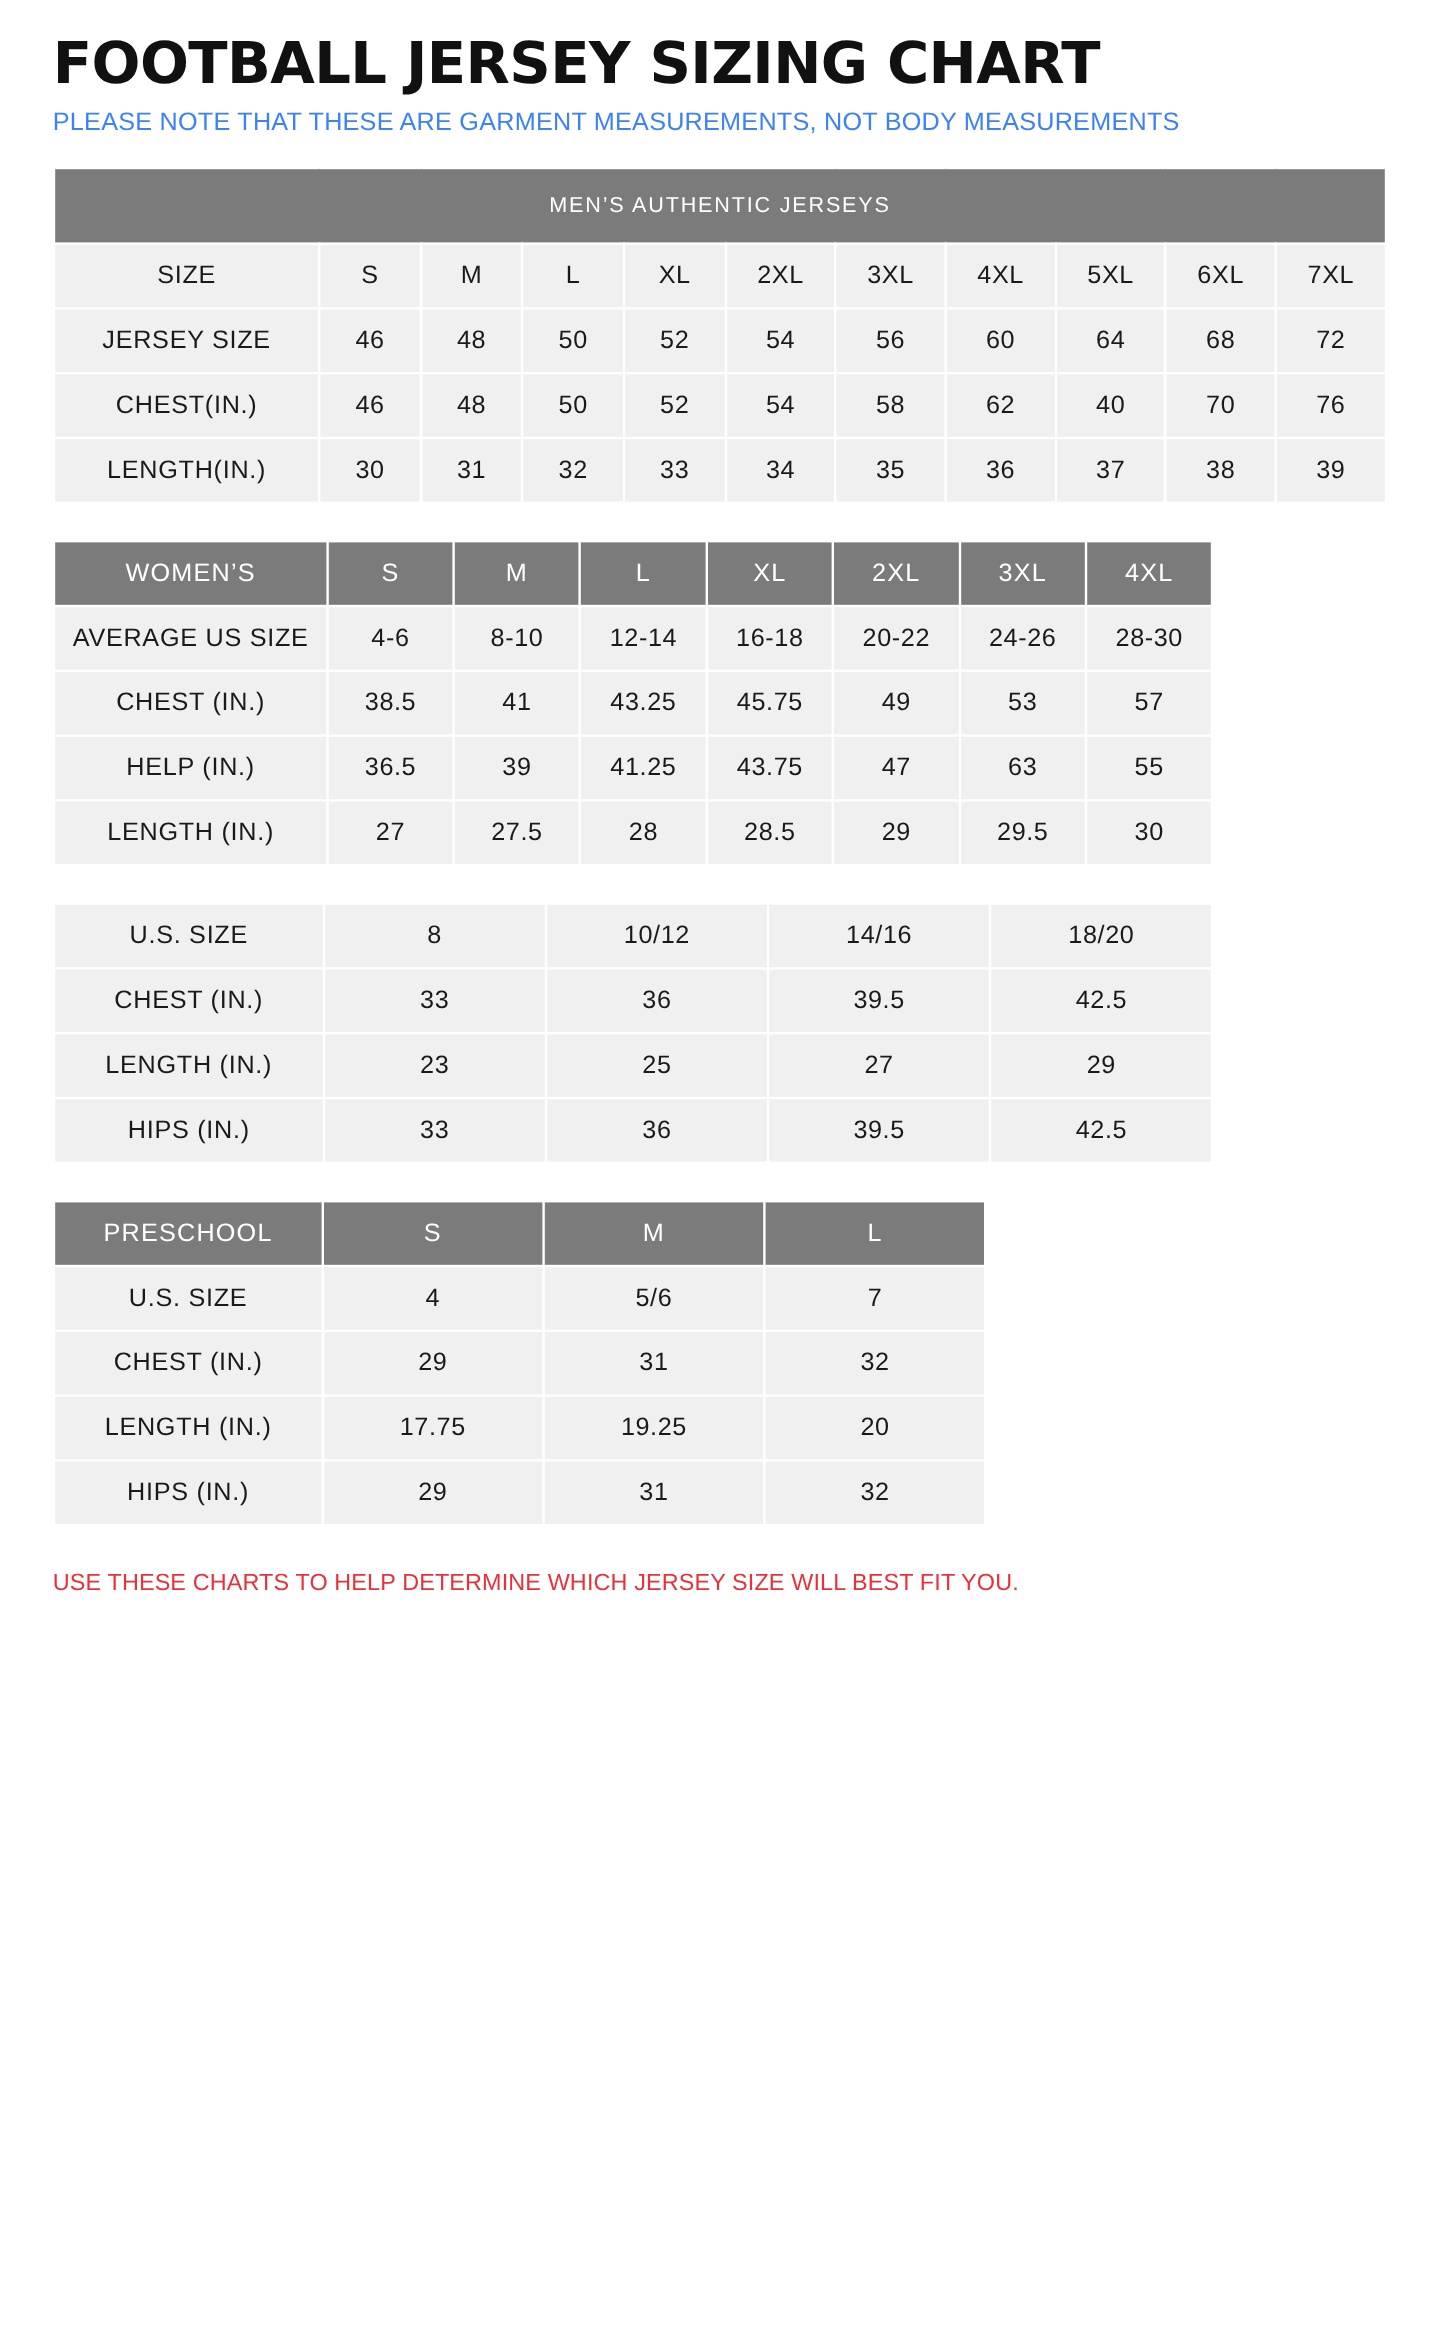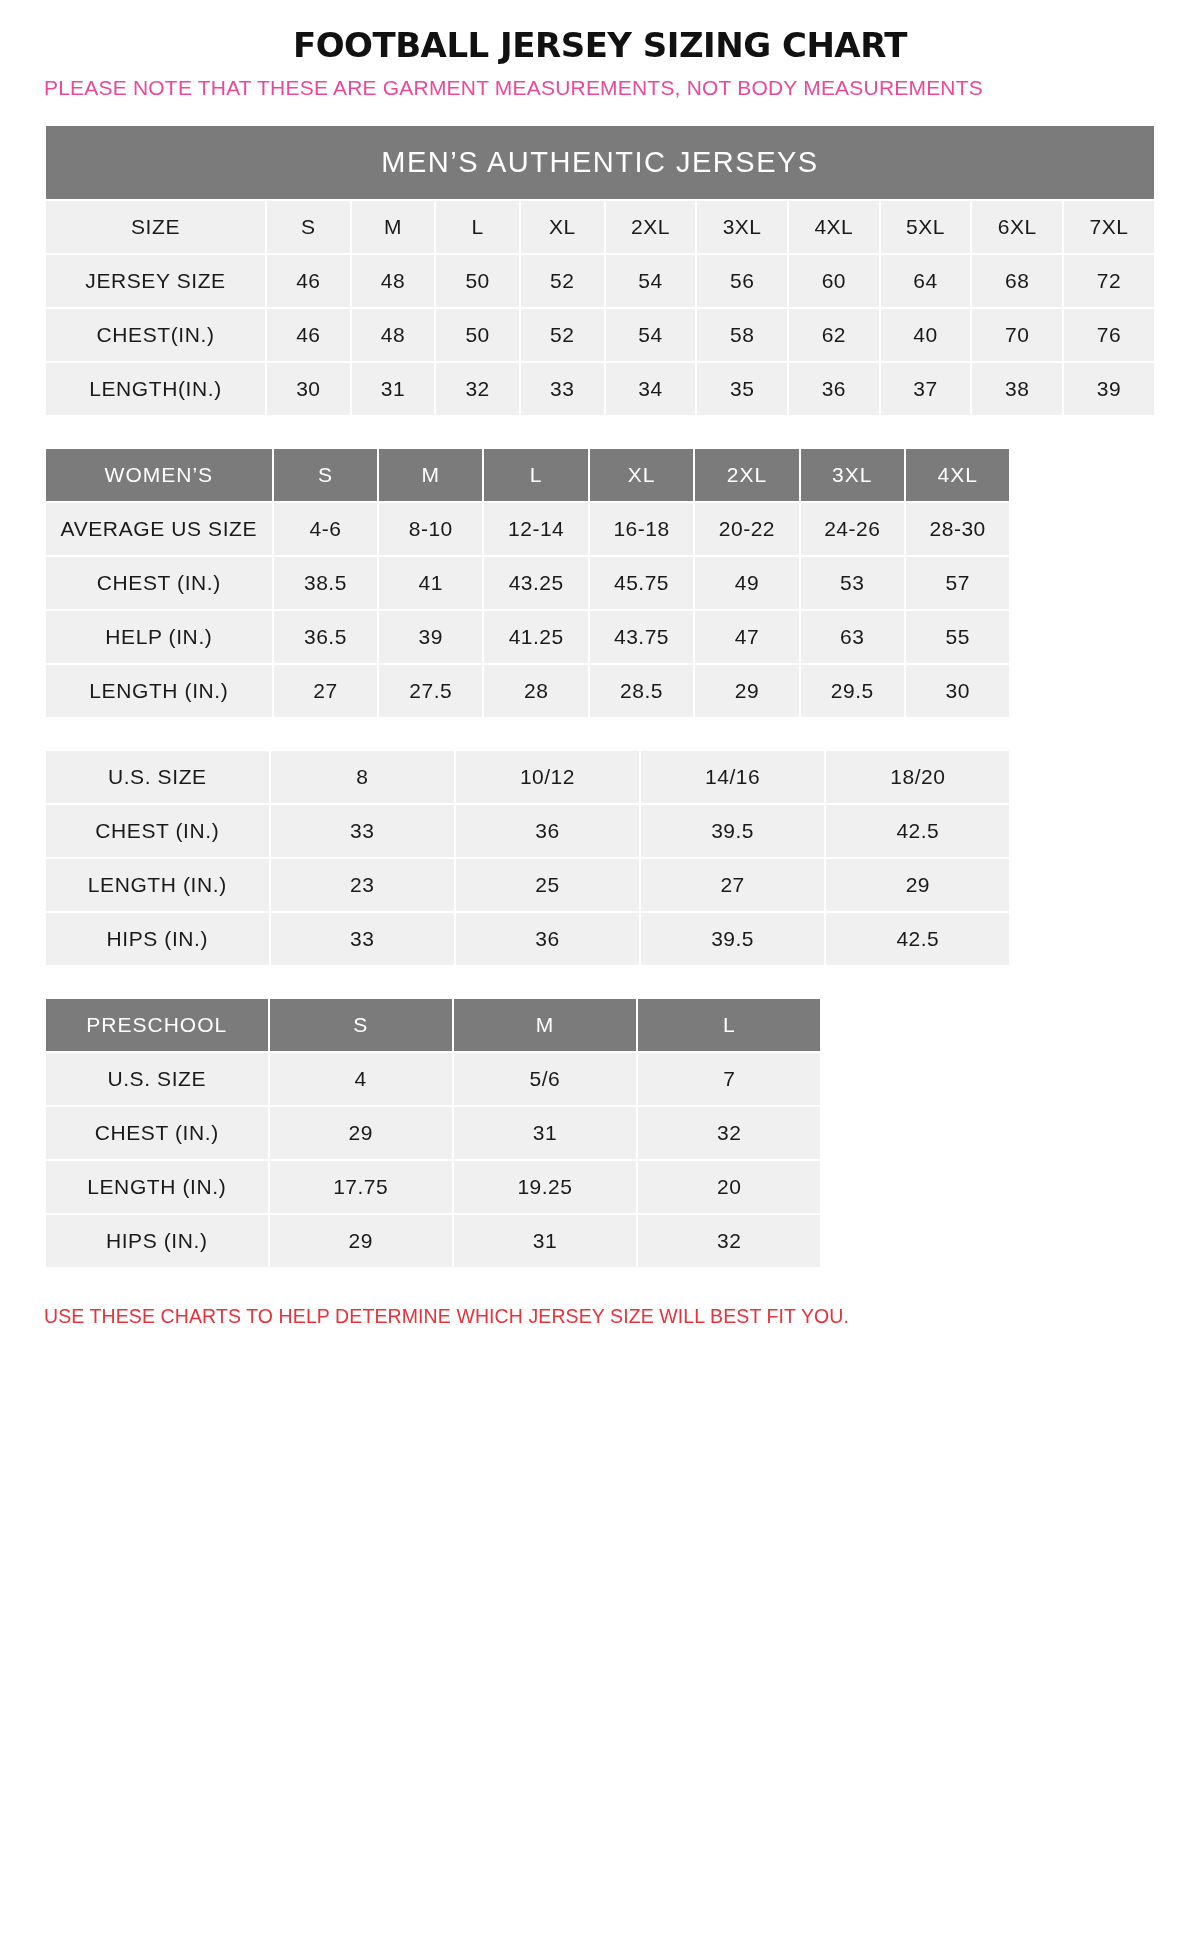--- a/index.html
+++ b/index.html
@@ -11,29 +11,28 @@
   }
   body {
     font-family: "Liberation Sans", sans-serif;
     color: #1a1a1a;
     padding: 22px 44px 0 44px;
     width: 1200px;
   }
   .page-title {
     font-family: "DejaVu Sans", sans-serif;
     font-weight: bold;
-    font-size: 34px;
+    font-size: 48px;
     letter-spacing: -0.5px;
     color: #111111;
     margin: 6px 0 10px 0;
     line-height: 1.05;
-    text-align: center;
   }
   .note {
-    color: #ec4899;
+    color: #3b82f6;
     font-size: 21px;
     line-height: 1.35;
     margin: 0 0 22px 0;
     letter-spacing: 0.2px;
   }
   .footer-note {
     color: #e8313a;
     font-size: 19.5px;
     letter-spacing: 0.1px;
     margin: 36px 0 26px 0;
@@ -51,21 +50,21 @@
     font-weight: normal;
     font-size: 21px;
     color: #1a1a1a;
     padding: 14px 2px;
     letter-spacing: 0.5px;
     white-space: nowrap;
   }
   .banner td {
     background: #7b7b7b;
     color: #ffffff;
-    font-size: 29px;
+    font-size: 18px;
     letter-spacing: 1.5px;
     padding: 20px 4px;
   }
   .hdr-gray {
     background: #7b7b7b !important;
     color: #ffffff !important;
     letter-spacing: 1px;
   }
   .rowlabel {
     letter-spacing: 0.6px;

